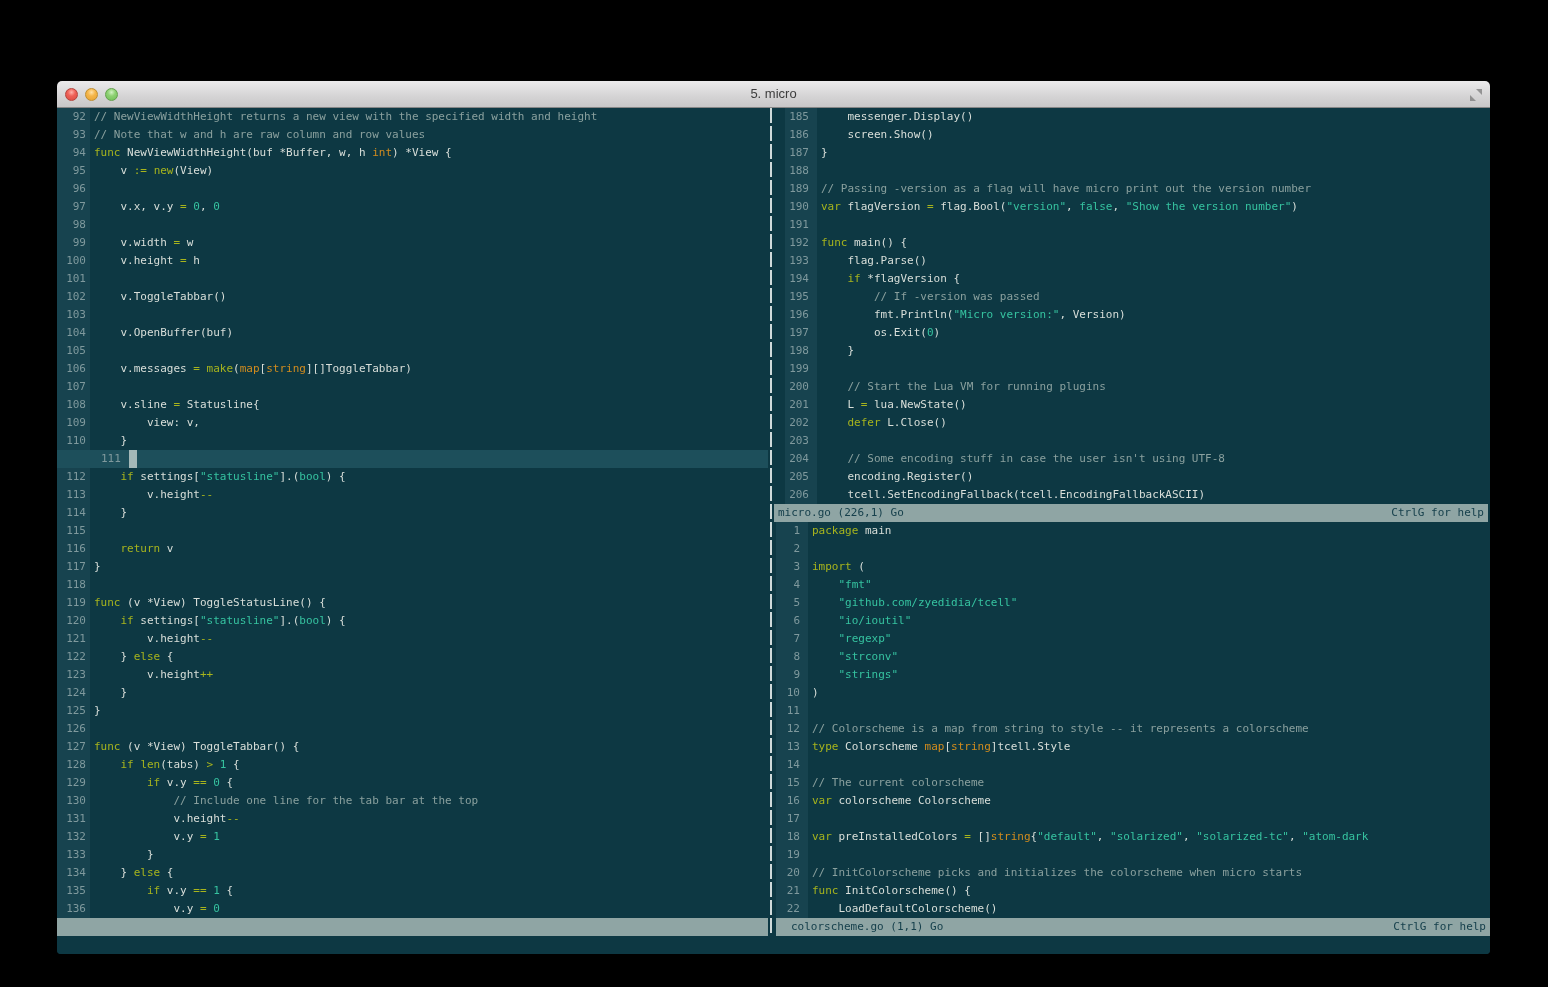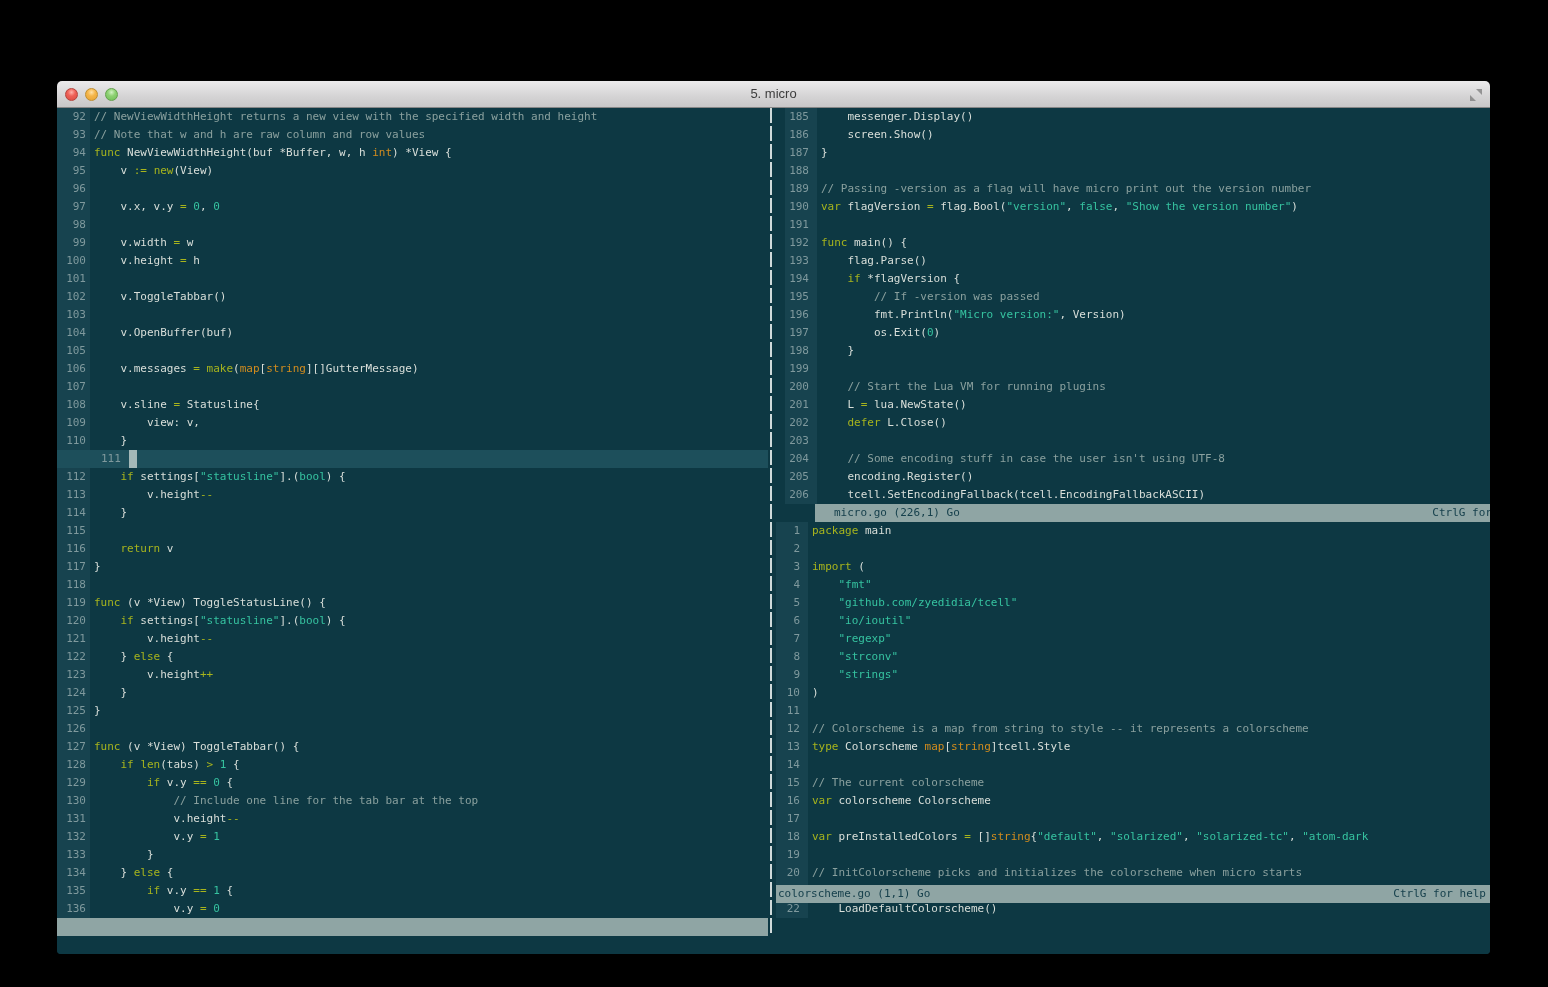--- a/index.html
+++ b/index.html
@@ -52,22 +52,22 @@
   .sy-c{color:var(--comment);}
   .sy-k{color:var(--keyword);text-align:center;}
   .sy-s{color:var(--string);}
   .sy-o{color:var(--type);}
   .cursor{display:inline-block;width:8px;height:18px;margin-right:-8px;vertical-align:top;background:var(--cursor);}
   .statusbar{
     position:absolute;height:18px;background:var(--statusbar-bg);color:var(--statusbar-fg);
     display:flex;justify-content:space-between;box-sizing:border-box;line-height:18px;
   }
   #status-view{left:0;top:810px;width:711px;padding:16px 6px 0 3px;}
-  #status-micro{left:758px;top:396px;width:714px;padding:0 4px 0 19px;}
-  #status-colorscheme{left:719px;top:777px;width:714px;padding:0 4px 0 2px;text-align:right;}
+  #status-micro{left:717px;top:396px;width:714px;padding:0 4px 0 4px;}
+  #status-colorscheme{left:719px;top:810px;width:714px;padding:0 4px 0 15px;text-align:right;}
   .pane-divider{
     position:absolute;left:713px;top:0;width:2px;height:828px;
     background:repeating-linear-gradient(to bottom,var(--divider) 0 15px,transparent 15px 18px);
   }
   .message-line{position:absolute;left:0;top:828px;width:1433px;height:18px;background:var(--terminal-bg);}
 </style>
 </head>
 <body style="--terminal-bg: #0d3843; --gutter-bg: #17434f; --gutter-fg: #7f999d; --text: #d9dfda; --comment: #8aa09e; --keyword: #a7b41d; --string: #36c3a0; --type: #d28c1e; --current-line-bg: #1d4f5b; --cursor: #a4b8b8; --statusbar-bg: #8fa5a4; --statusbar-fg: #16404c; --divider: #cfdada;">
 
 <div class="window">
@@ -91,21 +91,21 @@
         <div class="row"><span class="lnum">96</span><span class="codetext"></span></div>
         <div class="row"><span class="lnum">97</span><span class="codetext"><span class="sy-t">    v.x, v.y </span><span class="sy-k">=</span><span class="sy-t"> </span><span class="sy-s">0</span><span class="sy-t">, </span><span class="sy-s">0</span></span></div>
         <div class="row"><span class="lnum">98</span><span class="codetext"></span></div>
         <div class="row"><span class="lnum">99</span><span class="codetext"><span class="sy-t">    v.width </span><span class="sy-k">=</span><span class="sy-t"> w</span></span></div>
         <div class="row"><span class="lnum">100</span><span class="codetext"><span class="sy-t">    v.height </span><span class="sy-k">=</span><span class="sy-t"> h</span></span></div>
         <div class="row"><span class="lnum">101</span><span class="codetext"></span></div>
         <div class="row"><span class="lnum">102</span><span class="codetext"><span class="sy-t">    v.ToggleTabbar()</span></span></div>
         <div class="row"><span class="lnum">103</span><span class="codetext"></span></div>
         <div class="row"><span class="lnum">104</span><span class="codetext"><span class="sy-t">    v.OpenBuffer(buf)</span></span></div>
         <div class="row"><span class="lnum">105</span><span class="codetext"></span></div>
-        <div class="row"><span class="lnum">106</span><span class="codetext"><span class="sy-t">    v.messages </span><span class="sy-k">=</span><span class="sy-t"> </span><span class="sy-k">make</span><span class="sy-t">(</span><span class="sy-o">map</span><span class="sy-t">[</span><span class="sy-o">string</span><span class="sy-t">][]GutterMessage)</span></span></div>
+        <div class="row"><span class="lnum">106</span><span class="codetext"><span class="sy-t">    v.messages </span><span class="sy-k">=</span><span class="sy-t"> </span><span class="sy-k">make</span><span class="sy-t">(</span><span class="sy-o">map</span><span class="sy-t">[</span><span class="sy-o">string</span><span class="sy-t">][]ToggleTabbar)</span></span></div>
         <div class="row"><span class="lnum">107</span><span class="codetext"></span></div>
         <div class="row"><span class="lnum">108</span><span class="codetext"><span class="sy-t">    v.sline </span><span class="sy-k">=</span><span class="sy-t"> Statusline{</span></span></div>
         <div class="row"><span class="lnum">109</span><span class="codetext"><span class="sy-t">        view: v,</span></span></div>
         <div class="row"><span class="lnum">110</span><span class="codetext"><span class="sy-t">    }</span></span></div>
         <div class="row current"><span class="lnum">111</span><span class="codetext"><span class="cursor"></span></span></div>
         <div class="row"><span class="lnum">112</span><span class="codetext"><span class="sy-t">    </span><span class="sy-k">if</span><span class="sy-t"> settings[</span><span class="sy-s">"statusline"</span><span class="sy-t">].(</span><span class="sy-s">bool</span><span class="sy-t">) {</span></span></div>
         <div class="row"><span class="lnum">113</span><span class="codetext"><span class="sy-t">        v.height</span><span class="sy-k">--</span></span></div>
         <div class="row"><span class="lnum">114</span><span class="codetext"><span class="sy-t">    }</span></span></div>
         <div class="row"><span class="lnum">115</span><span class="codetext"></span></div>
         <div class="row"><span class="lnum">116</span><span class="codetext"><span class="sy-t">    </span><span class="sy-k">return</span><span class="sy-t"> v</span></span></div>

